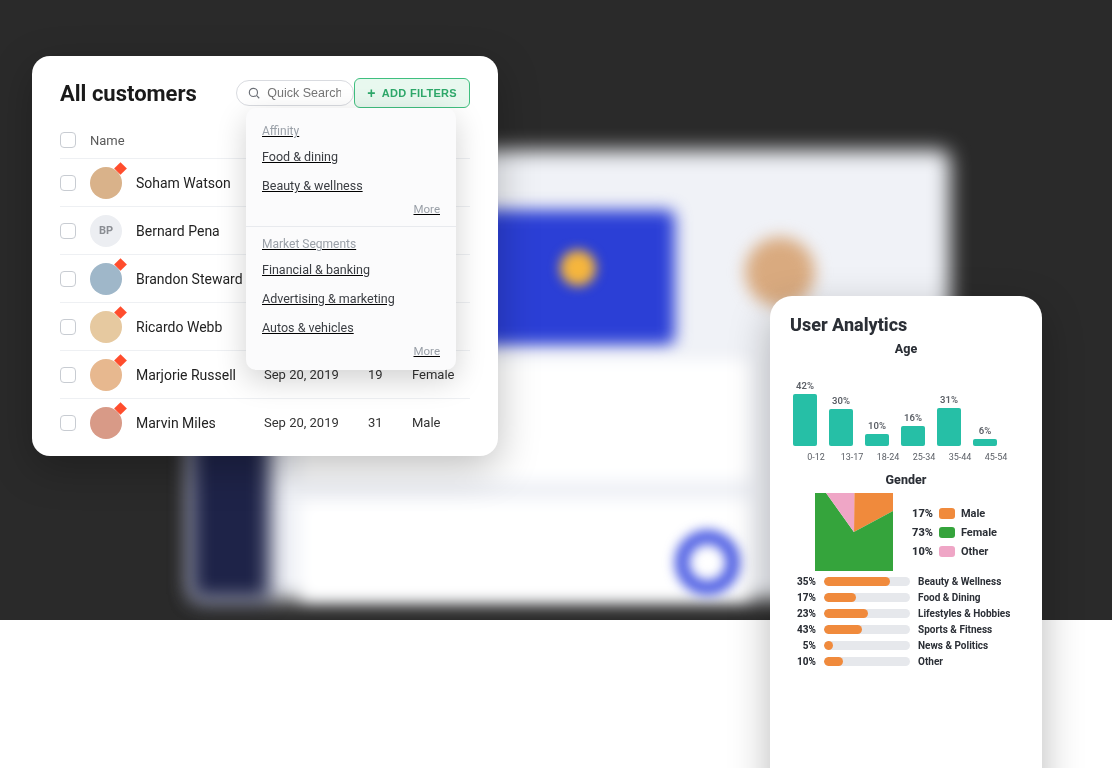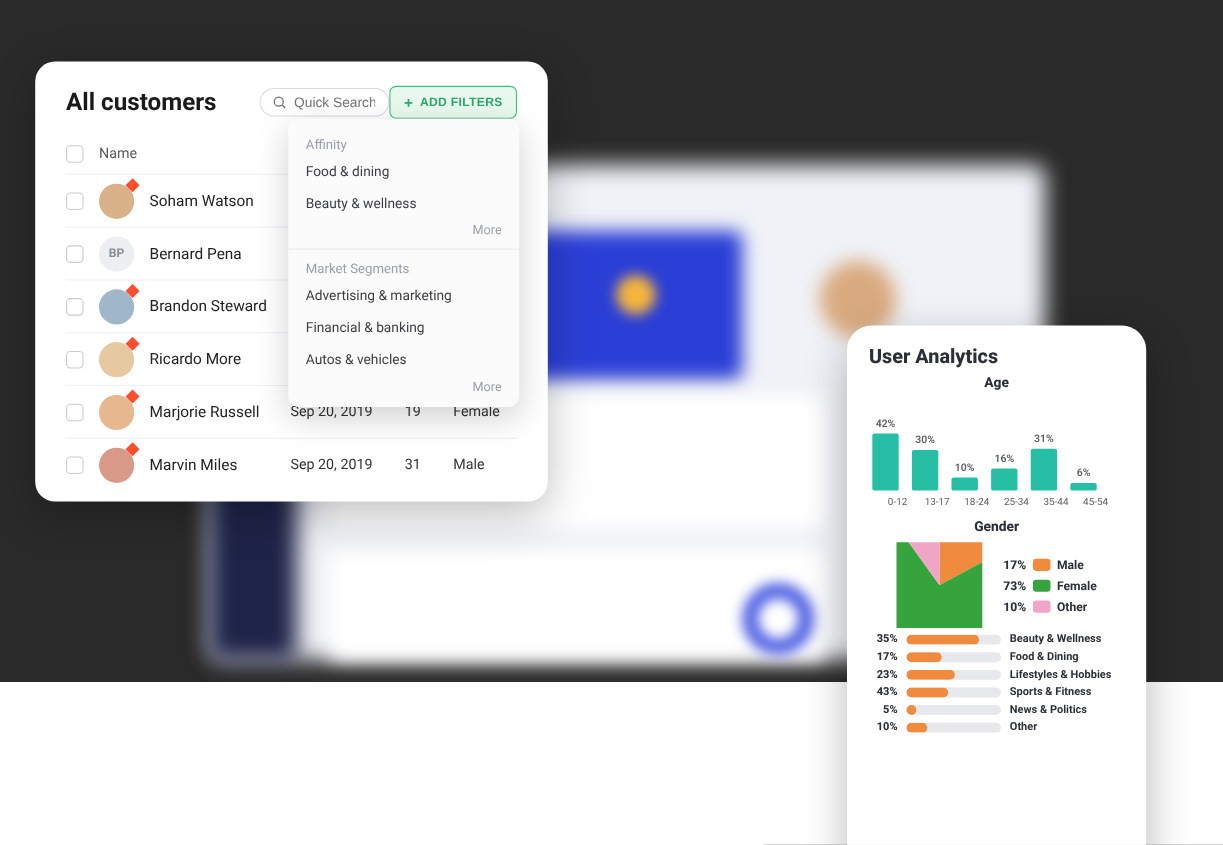--- a/index.html
+++ b/index.html
@@ -69,24 +69,25 @@
   }
   .avatar .badge {
     position: absolute; top: -3px; right: -3px; width: 9px; height: 9px;
     background: #ff4d2d; transform: rotate(45deg);
   }
   .nm { font-size: 14px; color: #222; }
   .dt, .age, .gender { font-size: 13px; color: #333; }
 
   
   .filters-dd {
-    position: absolute; left: 262px; top: 108px; width: 210px;
+    position: absolute; left: 246px; top: 108px; width: 210px;
     background: #fbfbfc; border-radius: 10px; box-shadow: 0 10px 30px rgba(0,0,0,0.18);
     padding: 10px 0 6px 0; z-index: 20;
     font-size: 12.5px;
+    text-decoration: underline;
   }
   .dd-section-title { color: #9aa0a8; padding: 6px 16px 4px 16px; font-size: 12px; }
   .dd-item { color: #3a3d42; padding: 7px 16px; cursor: pointer; }
   .dd-more { color:#9aa0a8; font-size:11.5px; text-align:right; padding: 2px 16px 6px 16px; cursor:pointer; }
   .dd-divider { height:1px; background:#e8eaee; margin: 4px 0; }
 
   
   .analytics-card {
     position: absolute; left: 770px; top: 296px; width: 272px; height: 552px;
     background: #fff; border-radius: 22px; box-shadow: 0 14px 40px rgba(0,0,0,0.28);
@@ -184,21 +185,21 @@
     <div class="dt"></div>
     <div class="age"></div>
     <div class="gender"></div>
       </div>
       <div class="row">
     <div class="cbx"></div>
     <div class="avatar" style="background:#e6c9a0">
 
       <span class="badge"></span>
     </div>
-    <div class="nm">Ricardo More</div>
+    <div class="nm">Ricardo Webb</div>
     <div class="dt">Sep 20, 2019</div>
     <div class="age">43</div>
     <div class="gender">Male</div>
       </div>
       <div class="row">
     <div class="cbx"></div>
     <div class="avatar" style="background:#e7b88f">
 
       <span class="badge"></span>
     </div>
@@ -221,22 +222,22 @@
     </div>
 </div>
 
 <div class="filters-dd" id="filters-dd">
     <div class="dd-section-title">Affinity</div>
     <div class="dd-item">Food &amp; dining</div>
     <div class="dd-item">Beauty &amp; wellness</div>
     <div class="dd-more">More</div>
     <div class="dd-divider"></div>
     <div class="dd-section-title">Market Segments</div>
+    <div class="dd-item">Financial &amp; banking</div>
     <div class="dd-item">Advertising &amp; marketing</div>
-    <div class="dd-item">Financial &amp; banking</div>
     <div class="dd-item">Autos &amp; vehicles</div>
     <div class="dd-more">More</div>
   </div>
 
 <div class="analytics-card">
   <div class="ana-title">User Analytics</div>
 
   <div class="ana-sub">Age</div>
   <div class="age-chart" id="age-chart">
       <div class="age-col">

